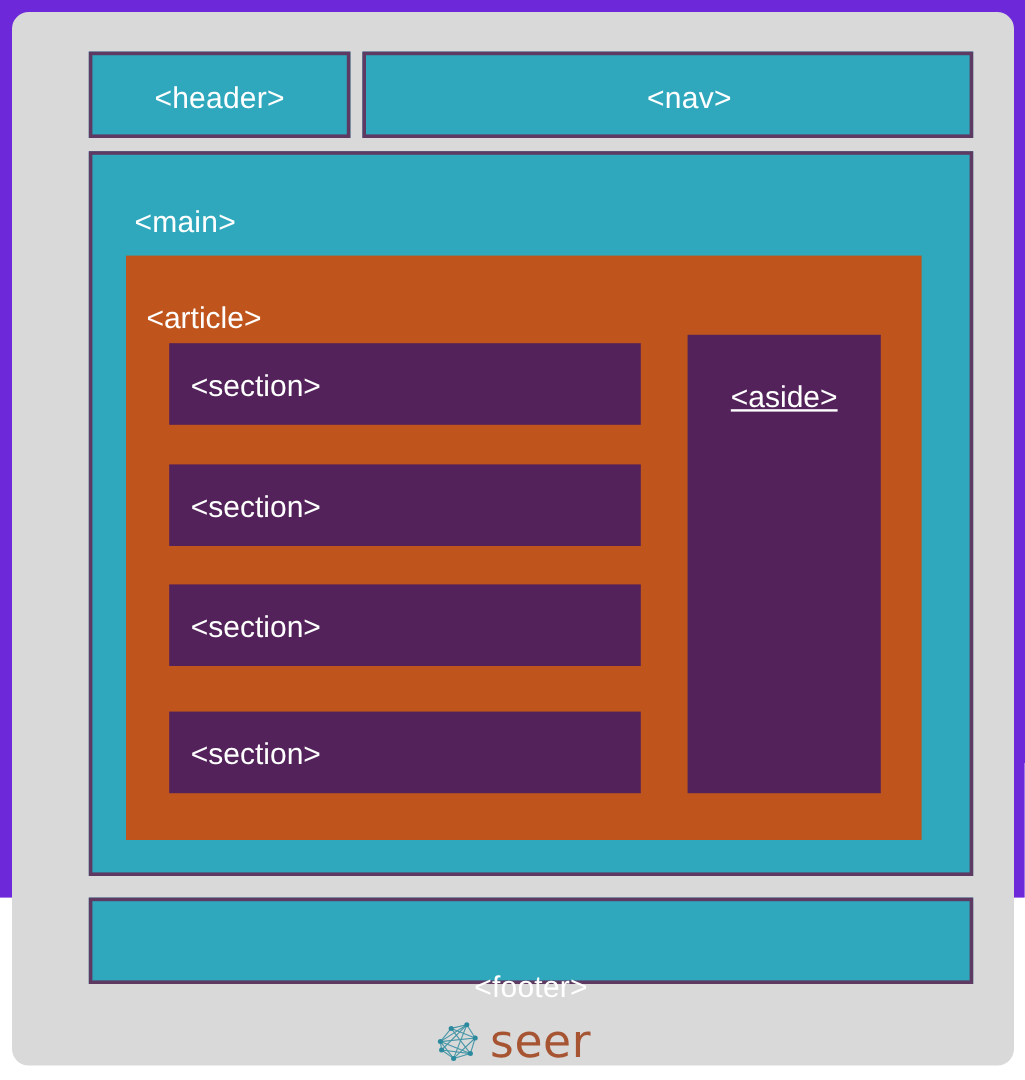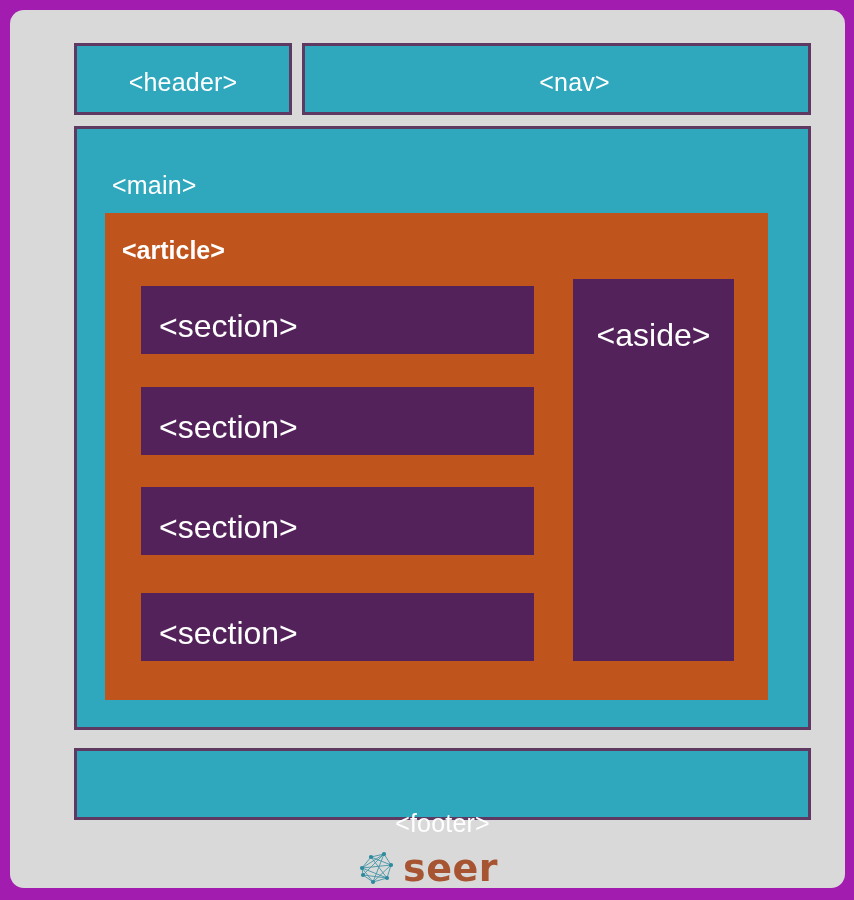--- a/index.html
+++ b/index.html
@@ -10,22 +10,22 @@
   body {
     width: 854px;
     height: 900px;
     font-family: "Liberation Sans", sans-serif;
     overflow: hidden;
   }
 
   #canvas {
     position: relative;
     width: 854px;
-    height: 900px;
-    background: #a21caf;
+    height: 748px;
+    background: #6d28d9;
   }
 
   
   .page-panel {
     position: absolute;
     left: 10px;
     top: 10px;
     width: 835px;
     height: 878px;
     background: #d9d9d9;
@@ -99,31 +99,30 @@
     top: 203px;
     width: 663px;
     height: 487px;
     background: #bf551c;
     color: #ffffff;
     font-size: 25px;
     line-height: 1;
   }
   #article-box > .lbl {
     left: 17px;
-    top: 25px;
-    font-weight: bold;
+    top: 40px;
   }
 
   
   .purple {
     position: absolute;
     box-sizing: border-box;
     background: #53225a;
     color: #ffffff;
-    font-size: 32px;
+    font-size: 25px;
     line-height: 1;
   }
   .purple .lbl { left: 18px; }
 
   .section-box {
     left: 131px;
     width: 393px;
     height: 68px;
   }
   .section-box .lbl { top: 24px; }
@@ -137,20 +136,21 @@
     left: 563px;
     top: 269px;
     width: 161px;
     height: 382px;
   }
   #aside-box .lbl {
     left: 0;
     right: 0;
     text-align: center;
     top: 40px;
+    text-decoration: underline;
   }
 
   
   #footer-box {
     left: 64px;
     top: 738px;
     width: 737px;
     height: 72px;
   }
   #footer-box .lbl { top: 24px; margin-top: 36px; }
@@ -171,21 +171,21 @@
     width: 40px;
     height: 40px;
     display: block;
   }
   #brand-text {
     font-family: "DejaVu Sans", sans-serif;
     font-size: 38px;
     line-height: 1;
     color: #a65432;
     letter-spacing: 0.5px;
-    font-weight: 700;
+    font-weight: 400;
   }
 </style>
 </head>
 <body>
 
 <div id="canvas">
 
   <div class="page-panel">
 
     <div class="sbox teal" id="header-box">

